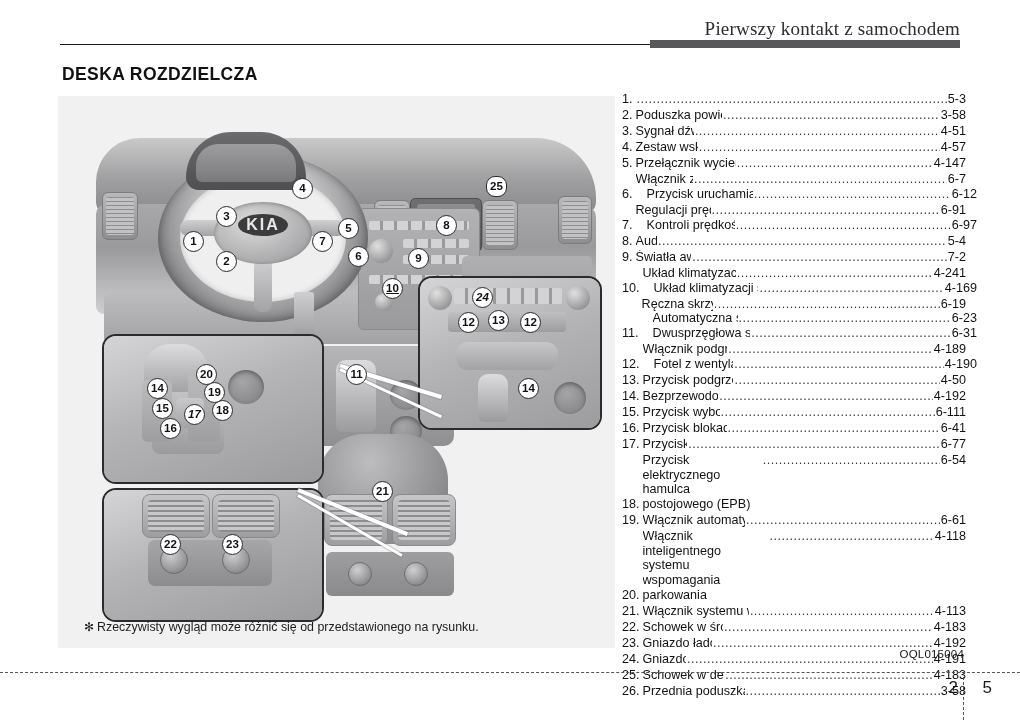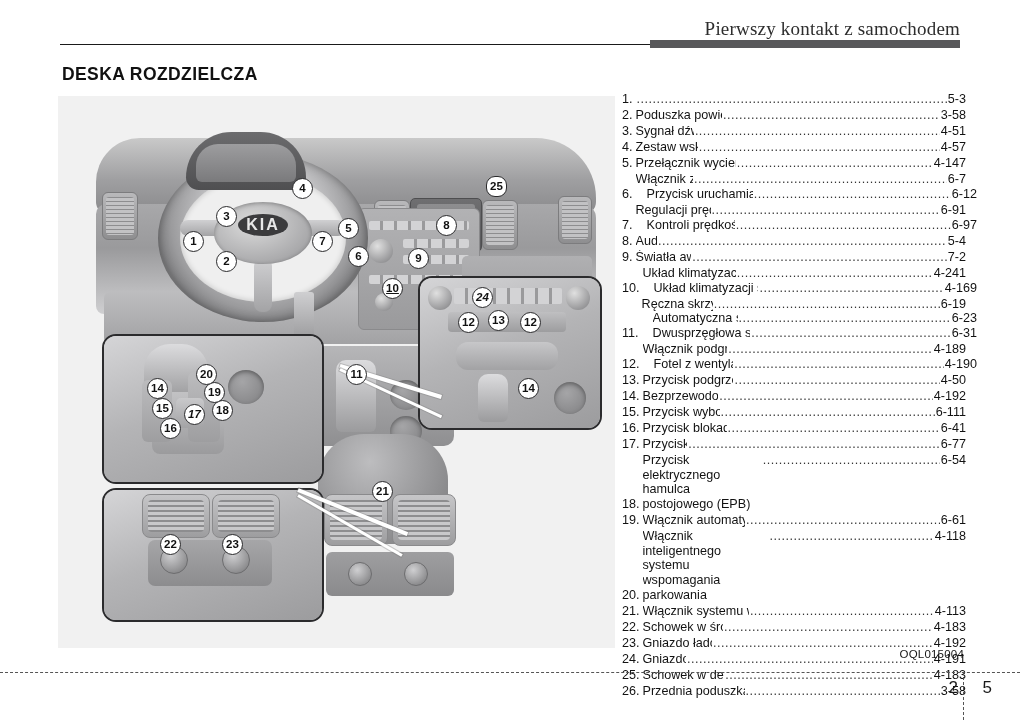--- a/index.html
+++ b/index.html
@@ -542,20 +542,23 @@
     <div class="socket" style="left:118px; top:56px; width:26px; height:26px;"></div>
     <div class="callout" style="left:56px; top:44px;">22</div>
     <div class="callout" style="left:118px; top:28px;margin-top:16px;">23</div>
   </div>
 
   <div class="pointer-line" style="left:282px; top:268px; width:106px; height:4px; transform:rotate(17deg);"></div>
   <div class="pointer-line" style="left:282px; top:272px; width:112px; height:3px; transform:rotate(25deg);"></div>
   <div class="pointer-line" style="left:240px; top:392px; width:118px; height:4px; transform:rotate(22deg);"></div>
   <div class="pointer-line" style="left:240px; top:398px; width:120px; height:3px; transform:rotate(30deg);"></div>
 
+  <div class="illus-note">
+    <span class="asterisk">✻</span><span>Rzeczywisty wygląd może różnić się od przedstawionego na rysunku.</span>
+  </div>
 </div>
 
 <div id="index-panel">
   <ul id="index-list">
       <li class="index-entry">
         <div class="entry-row">
           <span class="entry-num">1.</span>
           <div class="entry-body">
             <div class="entry-line">
               <span class="entry-dots">............................................................................................................</span>

